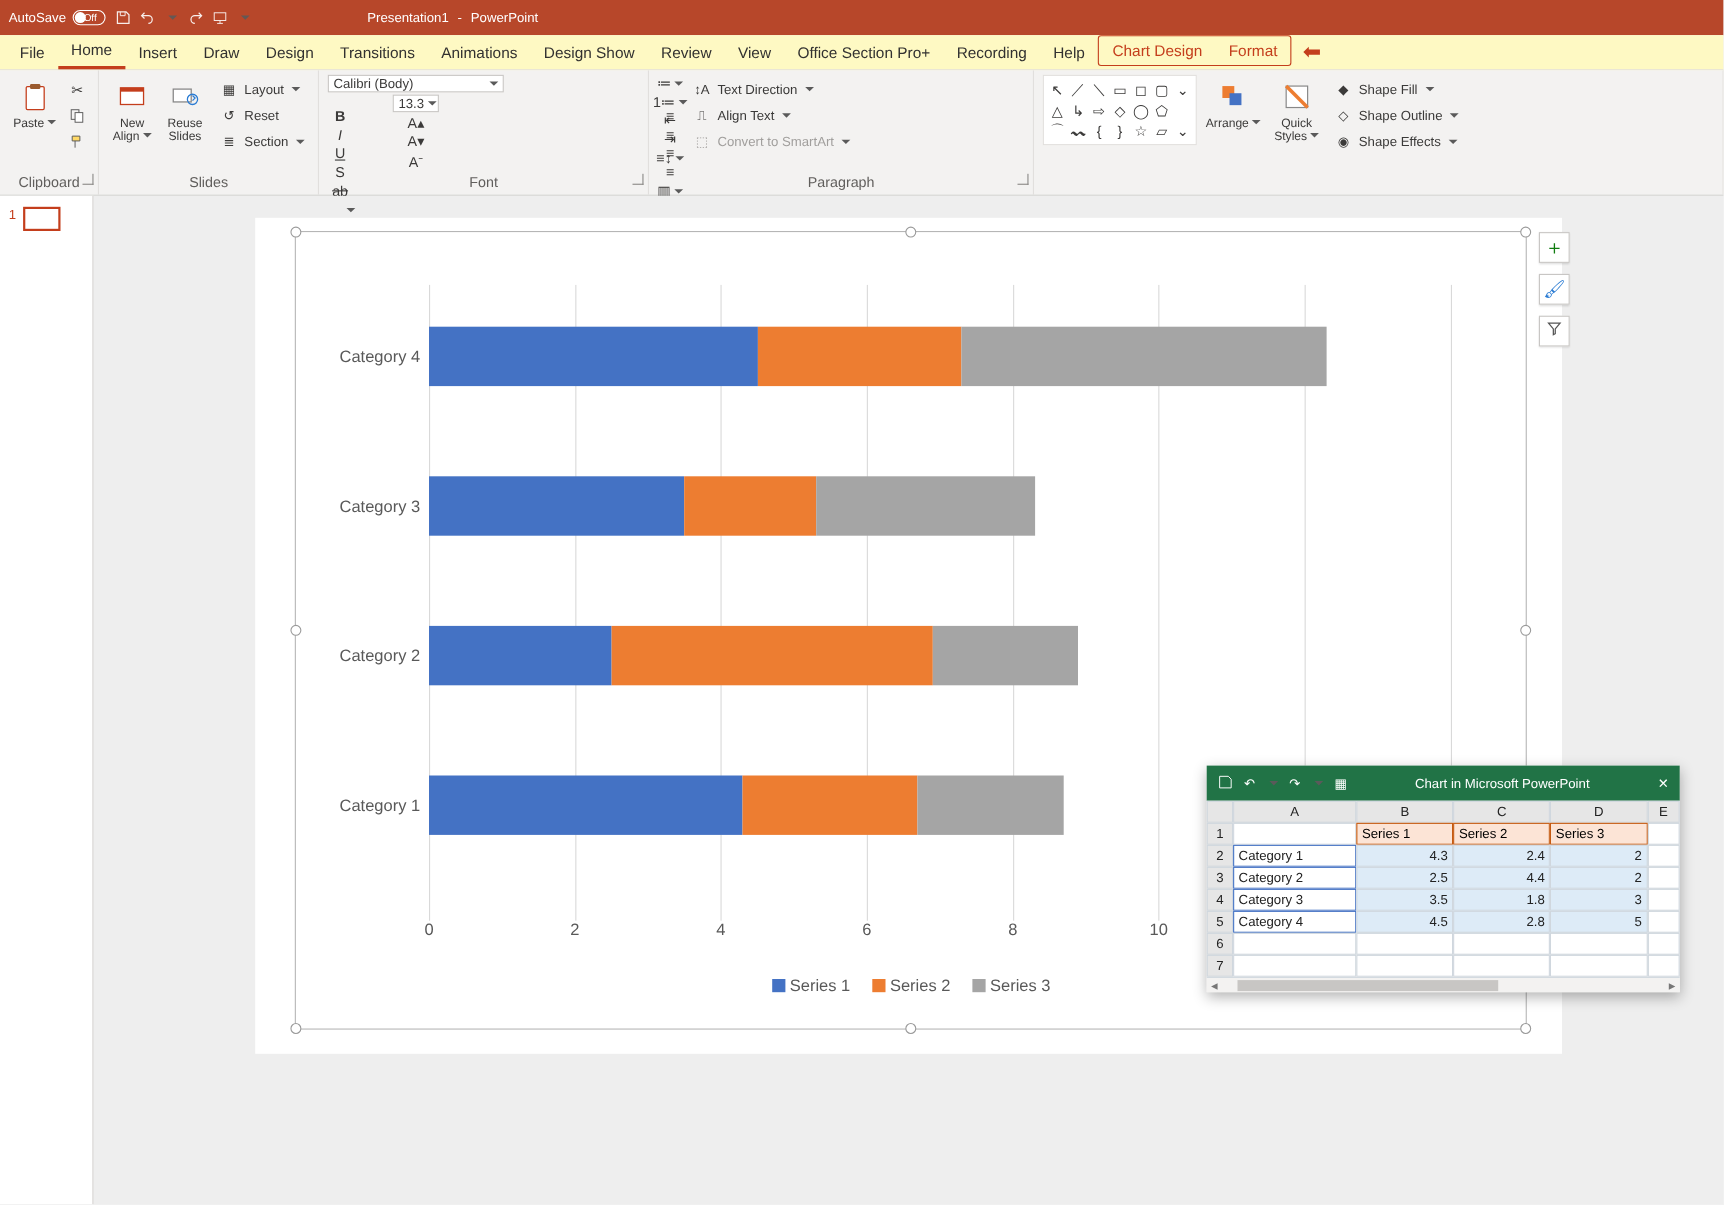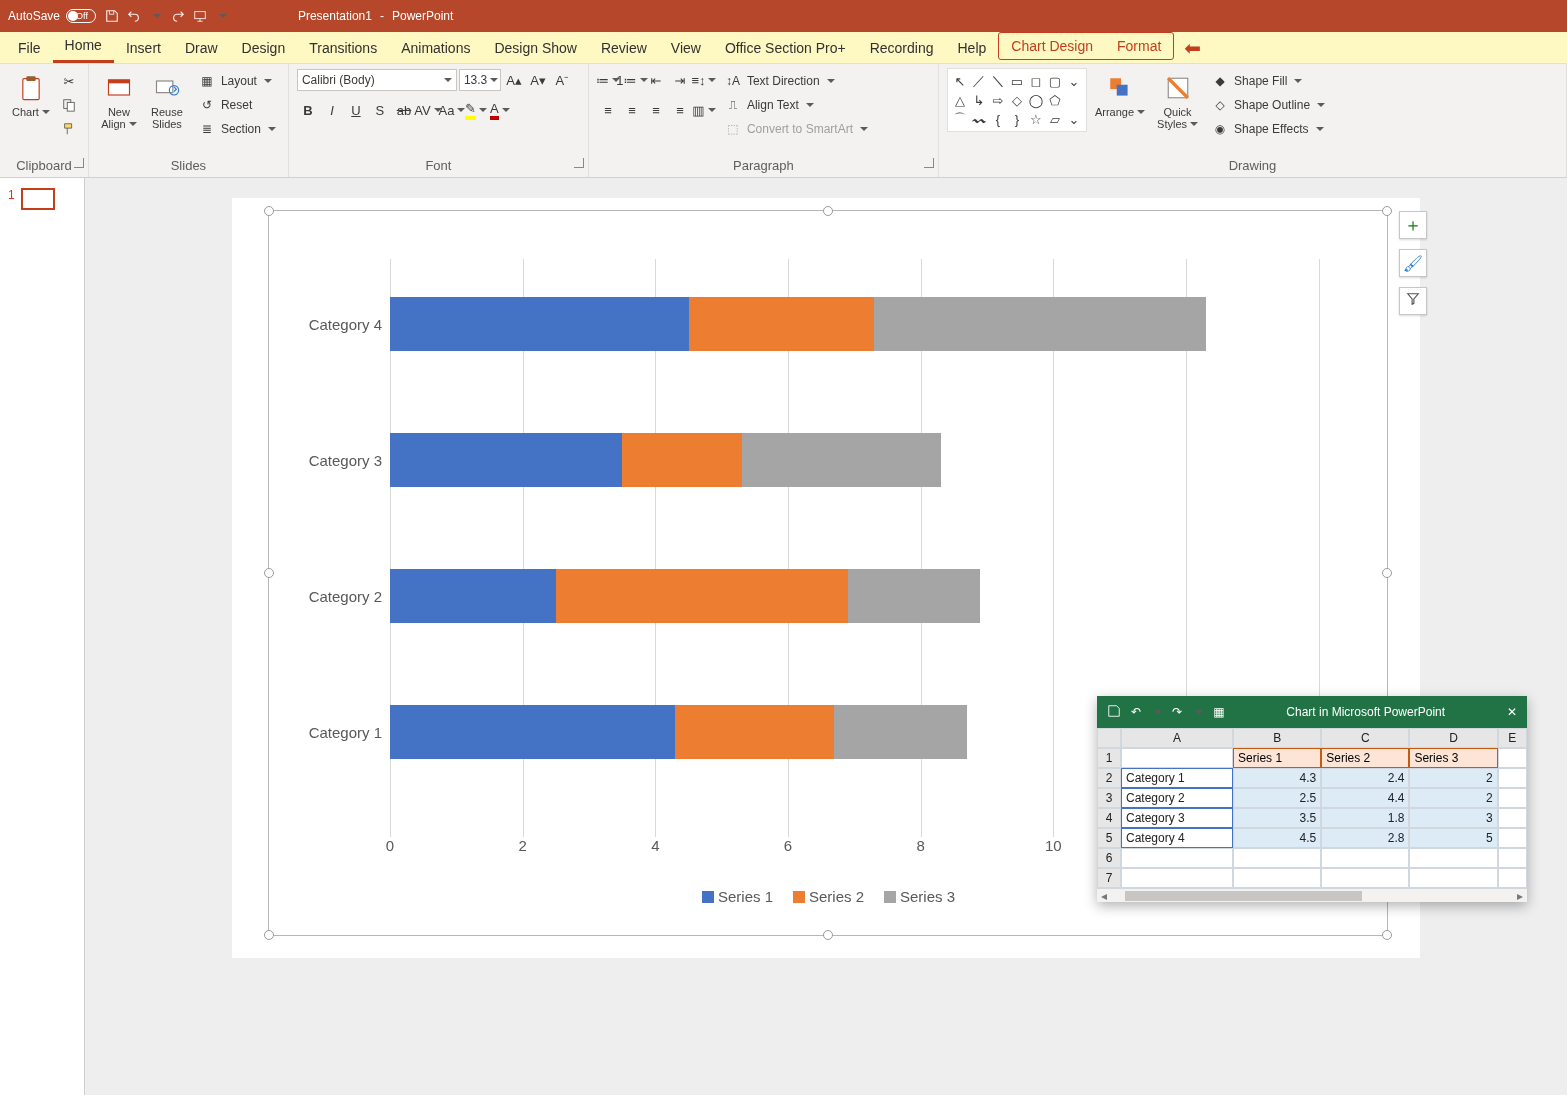--- a/index.html
+++ b/index.html
@@ -6,21 +6,21 @@
   html,body{margin:0;padding:0;font-family:"Segoe UI",Arial,sans-serif;background:#e6e6e6;}
   *{box-sizing:border-box;}
   .app{width:1567px;height:1095px;background:#fff;display:flex;flex-direction:column;overflow:hidden;}
 
   
   .titlebar{height:32px;background:#b7472a;color:#fff;display:flex;align-items:center;font-size:12px;}
   .titlebar .seg{display:flex;align-items:center;gap:6px;padding:0 8px;}
   .autosave-switch{width:30px;height:14px;border:1px solid #fff;border-radius:8px;position:relative;}
   .autosave-switch:after{content:"";position:absolute;left:1px;top:1px;width:10px;height:10px;border-radius:50%;background:#fff;}
   .tb-icon{width:16px;height:16px;display:inline-flex;align-items:center;justify-content:center;opacity:.9;}
-  .doc-area{flex:0 0 auto;display:flex;align-items:center;gap:8px;margin-left:60px;}
+  .doc-area{flex:0 0 auto;display:flex;align-items:center;gap:8px;margin-left:96px;}
   .searchbox{flex:0 0 auto;margin-left:70px;height:24px;width:390px;background:#f8cab9;border-radius:2px;display:flex;align-items:center;gap:8px;padding:0 10px;color:#8b3d29;font-size:12px;}
 
   
   .ribbon-tabs{height:32px;background:#fef9c3;border-bottom:1px solid #e1dfdd;display:flex;align-items:flex-end;padding-left:6px;font-size:14px;}
   .ribbon-tab{padding:7px 12px;color:#323130;cursor:pointer;}
   .ribbon-tab.active{border-bottom:3px solid #c43e1c;color:#323130;font-weight:400;}
   .ribbon-tab.file{color:#323130;}
   .ribbon-context{margin-left:auto;display:flex;align-items:center;gap:0;border:1px solid #c43e1c;border-radius:3px;padding:0;margin:3px 10px 3px 0;}
   .ribbon-context .ribbon-tab{color:#c43e1c;padding:5px 12px;}
   .context-arrow{color:#c43e1c;font-size:20px;margin-right:20px;align-self:center;}
@@ -34,21 +34,21 @@
   .big-btn{display:flex;flex-direction:column;align-items:center;justify-content:flex-start;padding:4px 4px 0;gap:2px;min-width:44px;}
   .big-btn .lbl{font-size:11px;text-align:center;line-height:12px;white-space:pre;}
   .icon{width:20px;height:20px;display:inline-flex;align-items:center;justify-content:center;}
   .icon.big{width:32px;height:32px;}
   .sm-row{display:flex;flex-direction:column;gap:2px;padding-top:2px;}
   .sm-item{display:flex;align-items:center;gap:4px;height:22px;padding:0 4px;font-size:12px;white-space:nowrap;}
   .caret:after{content:"";display:inline-block;border:4px solid transparent;border-top-color:#5a5a5a;margin-left:3px;transform:translateY(2px);}
 
   .font-family{width:160px;height:22px;border:1px solid #c8c6c4;background:#fff;padding:0 4px;font-size:12px;display:flex;align-items:center;}
   .font-size{width:42px;height:22px;border:1px solid #c8c6c4;background:#fff;padding:0 4px;font-size:12px;display:flex;align-items:center;}
-  .fg-row{display:flex;align-items:center;gap:2px;height:24px;}
+  .fg-row{display:flex;align-items:center;gap:2px;height:24px;flex-direction:column;}
   .mini{width:22px;height:22px;display:flex;align-items:center;justify-content:center;font-size:13px;}
 
   .shape-gallery{display:grid;grid-template-columns:repeat(7,16px);grid-template-rows:repeat(3,16px);gap:3px;padding:4px;border:1px solid #e1dfdd;background:#fff;}
   .shape-gallery span{width:16px;height:16px;display:flex;align-items:center;justify-content:center;font-size:13px;color:#3b3a39;}
 
   
   .workspace{flex:1;display:flex;background:#eeeeee;min-height:0;}
   .thumb-pane{width:85px;background:#fff;border-right:1px solid #d2d0ce;padding:10px 8px;}
   .thumb-wrap{display:flex;gap:6px;align-items:flex-start;}
   .thumb-num{font-size:12px;color:#c43e1c;}
@@ -165,21 +165,21 @@
 
     <div class="group">
       <div class="group-body">
         <div class="big-btn">
           <span class="icon big">
               <svg width="28" height="28" viewBox="0 0 24 24">
                 <rect x="5" y="4" width="14" height="18" rx="1" fill="#fff" stroke="#c43e1c"></rect>
                 <rect x="8" y="2" width="8" height="4" rx="1" fill="#9a5b2e"></rect>
               </svg>
             </span>
-          <span class="lbl caret">Chart</span>
+          <span class="lbl caret">Paste</span>
         </div>
         <div class="sm-row">
           <span class="mini">✂</span>
           <span class="mini">
               <svg width="14" height="14" viewBox="0 0 16 16">
                 <rect x="2" y="2" width="8" height="10" fill="none" stroke="#5a5a5a"></rect>
                 <rect x="6" y="5" width="8" height="10" fill="#fff" stroke="#5a5a5a"></rect>
               </svg>
             </span>
           <span class="mini">
@@ -363,21 +363,20 @@
               <span>Shape Outline</span>
               <span class="caret"></span>
             </span>
           <span class="sm-item">
               <span class="icon">◉</span>
               <span>Shape Effects</span>
               <span class="caret"></span>
             </span>
         </div>
       </div>
-      <div class="group-label"><span>Drawing</span></div>
     </div>
   </div>
 
   <div class="workspace">
     <div class="thumb-pane">
       <div class="thumb-wrap">
         <span class="thumb-num">1</span>
         <div class="thumb"></div>
       </div>
     </div>

